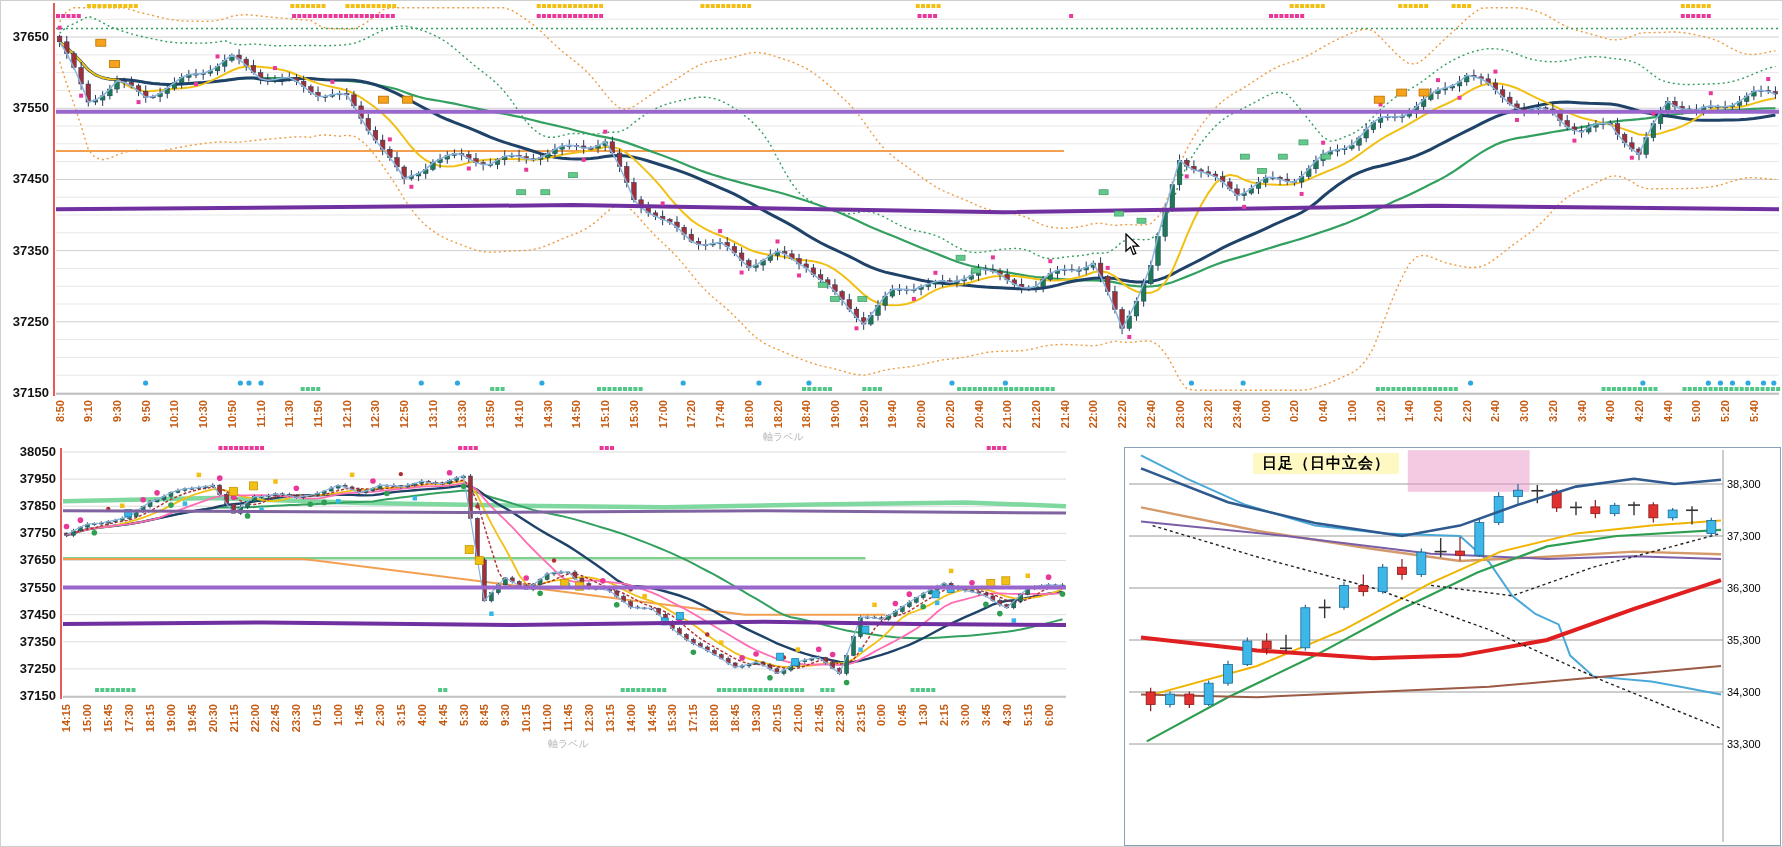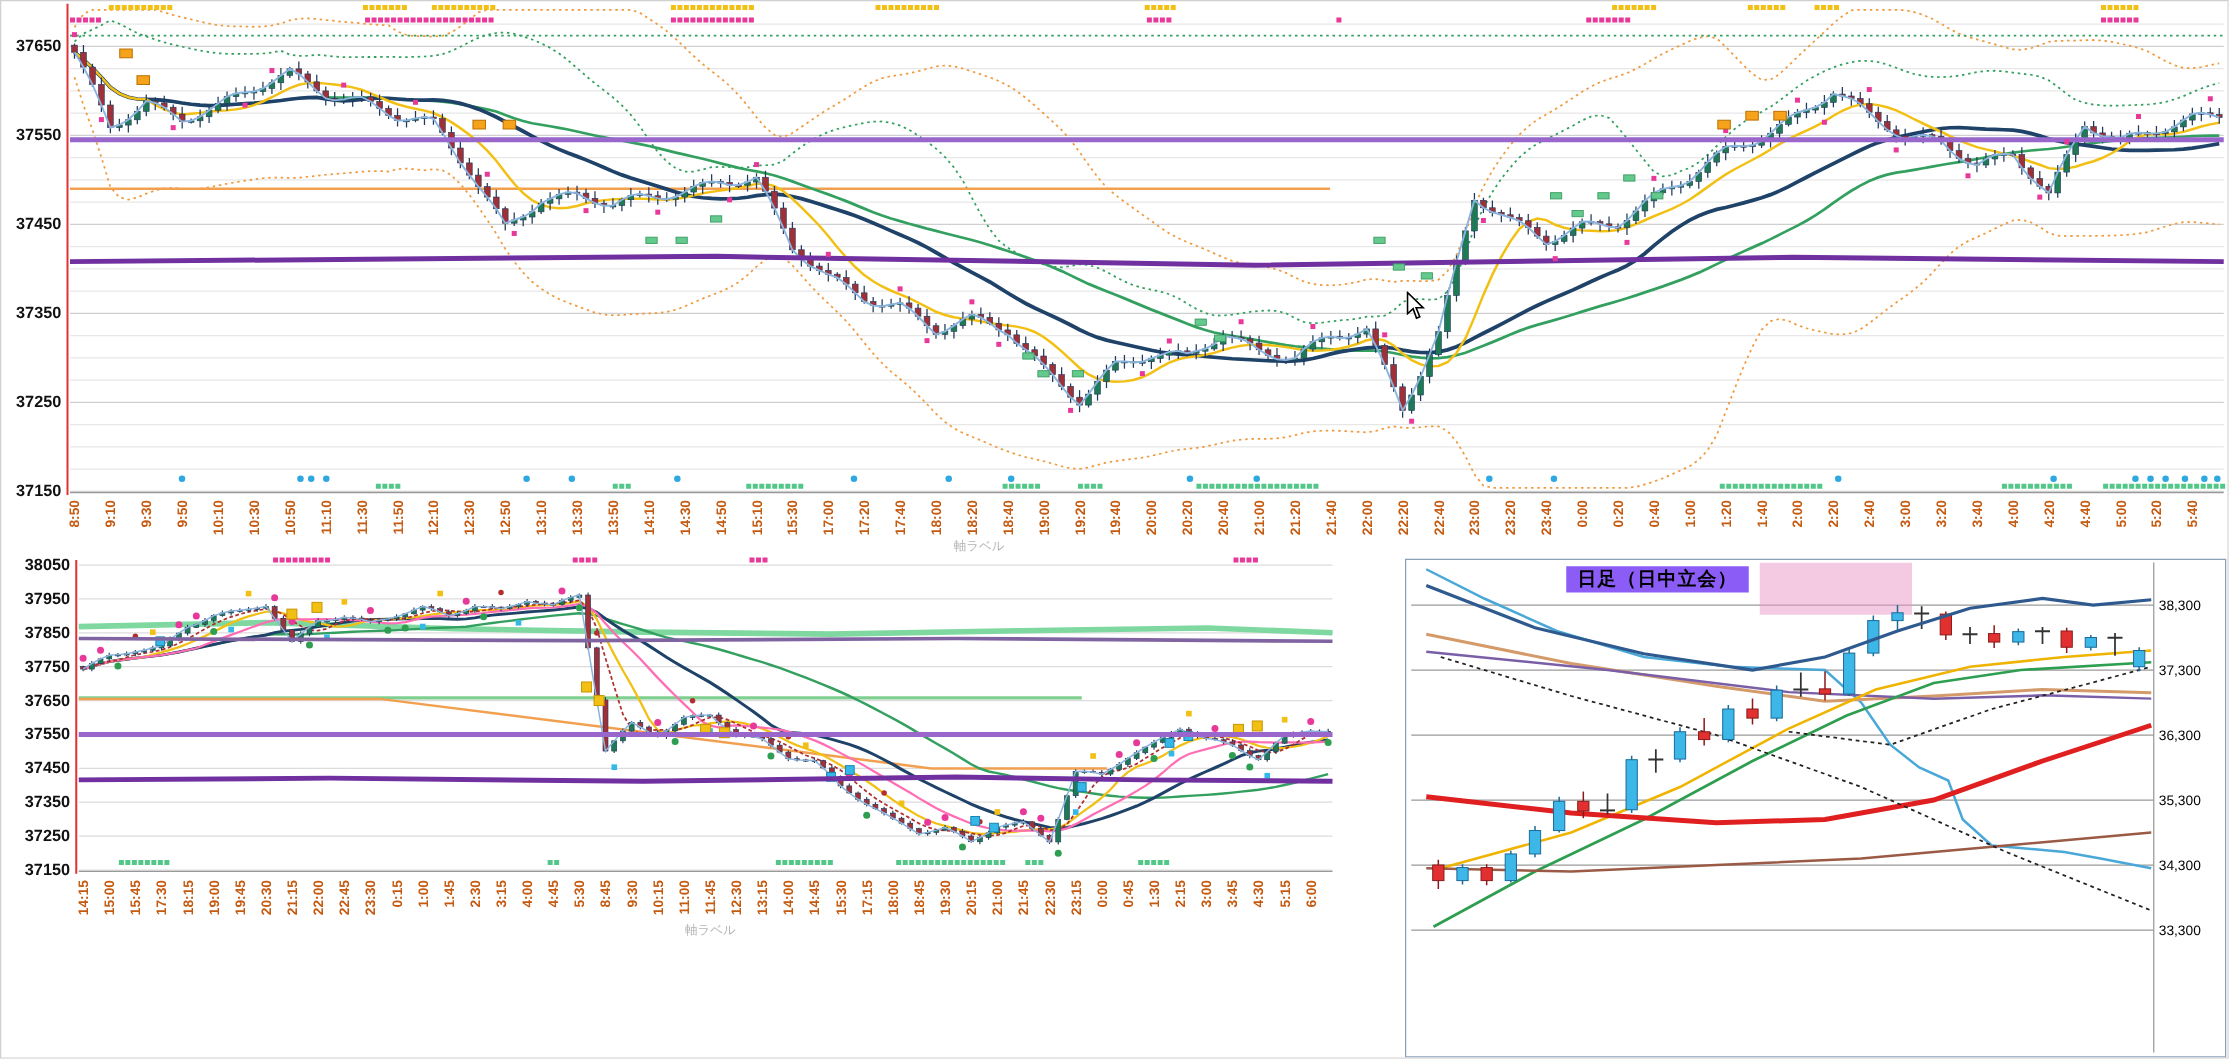--- a/index.html
+++ b/index.html
@@ -4,21 +4,21 @@
 <style>
   html,body{margin:0;padding:0;background:#fff;}
   .screen{position:relative;width:1783px;height:847px;background:#fff;overflow:hidden;
           border:1px solid #d0d0d0;box-sizing:border-box;
           font-family:"Liberation Sans",sans-serif;}
   .chart-top{position:absolute;left:0;top:0;}
   .chart-bottom{position:absolute;left:0;top:443px;}
   .inset{position:absolute;left:1123px;top:446px;width:657px;height:399px;
          border:1px solid #8aa0b8;background:#fff;box-sizing:border-box;}
   .inset svg{position:absolute;left:0;top:0;}
-  .inset-title{position:absolute;left:128px;top:5px;background:#8b5cf6;color:#000;
+  .inset-title{position:absolute;left:128px;top:5px;background:#fef9c3;color:#000;
                font-weight:bold;font-size:15px;padding:1px 9px;letter-spacing:1px;}
   .wm{position:absolute;color:#b3b3b3;font-size:10px;font-family:Liberation Mono, monospace;}
   .wm1{left:762px;top:429px;}
   .wm2{left:547px;top:736px;}
   .cursor{position:absolute;left:1124px;top:232px;z-index:50;}
   text{font-family:"Liberation Sans",sans-serif;}
 </style>
 </head>
 <body>
 

